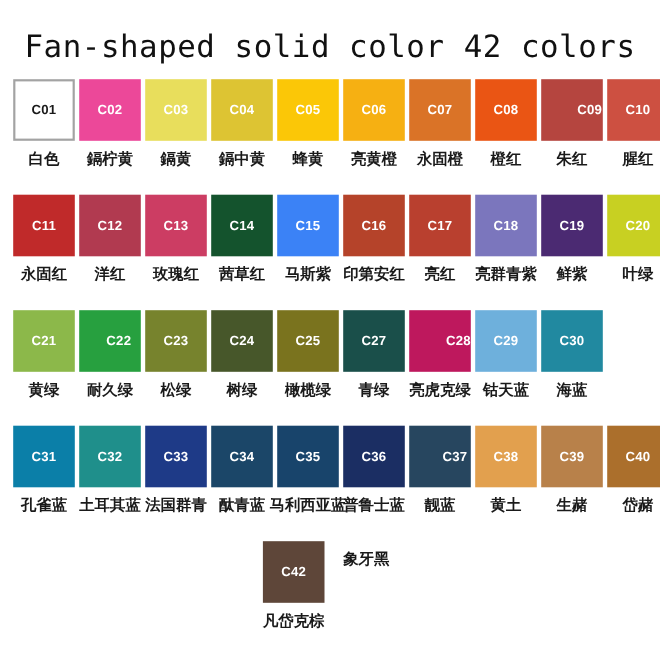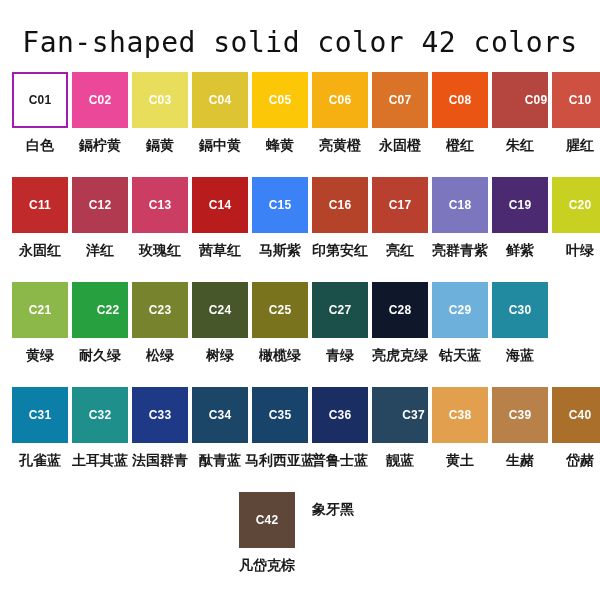--- a/index.html
+++ b/index.html
@@ -63,21 +63,21 @@
   .swatch-box {
     width: 56px;
     height: 56px;
     box-sizing: border-box;
     display: flex;
     align-items: center;
     justify-content: center;
     position: relative;
   }
   .swatch-box.bordered {
-    border: 2px solid #a21caf;
+    border: 2px solid #a3a3a3;
   }
   .swatch-code {
     font-family: "Liberation Sans", "DejaVu Sans", sans-serif;
     font-size: 12px;
     font-weight: 700;
     line-height: 1;
     letter-spacing: 0.2px;
     user-select: none;
   }
   .swatch-name {
@@ -174,21 +174,21 @@
           </div>
           <div class="swatch-name">洋红</div>
         </div>
         <div class="swatch-cell">
           <div class="swatch-box" style="background-color: rgb(204, 61, 99);">
             <span class="swatch-code" style="color: rgb(255, 255, 255);">C13</span>
           </div>
           <div class="swatch-name">玫瑰红</div>
         </div>
         <div class="swatch-cell">
-          <div class="swatch-box" style="background-color: #b91c1c;">
+          <div class="swatch-box" style="background-color: #14532d;">
             <span class="swatch-code" style="color: rgb(255, 255, 255);">C14</span>
           </div>
           <div class="swatch-name">茜草红</div>
         </div>
         <div class="swatch-cell">
           <div class="swatch-box" style="background-color: #3b82f6;">
             <span class="swatch-code" style="color: rgb(255, 255, 255);">C15</span>
           </div>
           <div class="swatch-name">马斯紫</div>
         </div>
@@ -254,21 +254,21 @@
           </div>
           <div class="swatch-name">橄榄绿</div>
         </div>
         <div class="swatch-cell">
           <div class="swatch-box" style="background-color: rgb(26, 79, 74);">
             <span class="swatch-code" style="color: rgb(255, 255, 255);">C27</span>
           </div>
           <div class="swatch-name">青绿</div>
         </div>
         <div class="swatch-cell">
-          <div class="swatch-box" style="background-color: #0f172a;">
+          <div class="swatch-box" style="background-color: #be185d; justify-content: flex-end;">
             <span class="swatch-code" style="color: rgb(255, 255, 255);">C28</span>
           </div>
           <div class="swatch-name">亮虎克绿</div>
         </div>
         <div class="swatch-cell">
           <div class="swatch-box" style="background-color: rgb(110, 176, 220);">
             <span class="swatch-code" style="color: rgb(255, 255, 255);">C29</span>
           </div>
           <div class="swatch-name">钴天蓝</div>
         </div>

